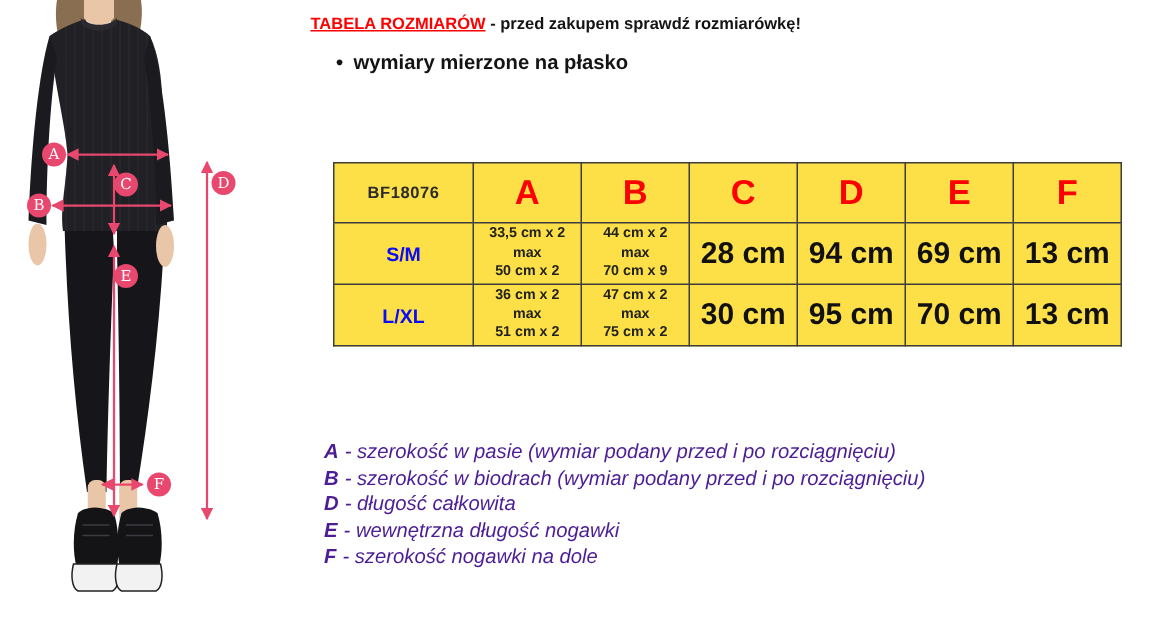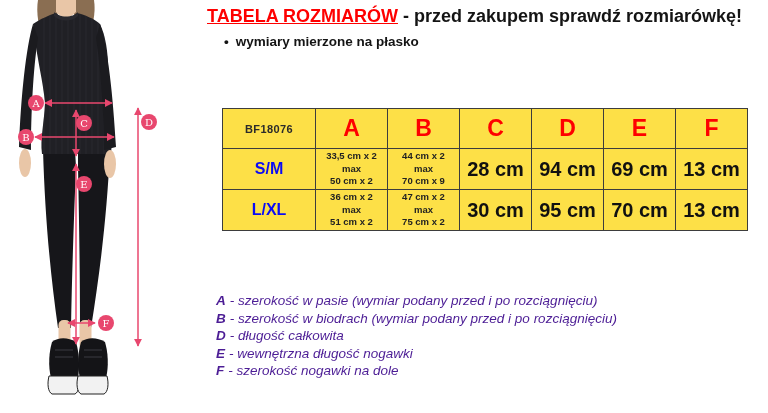--- a/index.html
+++ b/index.html
@@ -1,32 +1,32 @@
 <!DOCTYPE html>
 <html style="--accent-red: #fe0000; --size-blue: #0b0bf5; --marker-pink: #e8476e;"><head>
 <meta charset="utf-8">
 <style>
   html,body{margin:0;padding:0;background:#fff;}
   .screen{position:relative;width:768px;height:413px;background:#ffffff;overflow:hidden;
           font-family:"Liberation Sans",sans-serif;}
   .photo{position:absolute;left:0;top:0;width:210px;height:413px;}
   
   .page-header{position:absolute;left:207px;top:7px;width:556px;}
-  .title{font-size:18px;font-weight:bold;color:#141414;line-height:18px;}
+  .title{font-size:11px;font-weight:bold;color:#141414;line-height:18px;}
   .t-red{color:var(--accent-red,#fe0000);text-decoration:underline;}
   .bullets{margin:8px 0 0 0;padding:0 0 0 17px;list-style:none;font-size:13.5px;font-weight:bold;color:#141414;}
   .bullets li{line-height:18px;}
   .bullets li::before{content:"•";margin-right:7px;}
   
   .size-table{position:absolute;left:222px;top:108px;width:525px;border-collapse:collapse;table-layout:fixed;background:#fde047;}
   .size-table td{border:1px solid #3d3d3d;text-align:center;vertical-align:middle;padding:0;}
   .row-head{height:40px;} .row-size{height:41px;}
   .cell-code{font-size:11px;font-weight:bold;color:#2b2b2b;letter-spacing:.4px;}
   .cell-head{font-size:23px;font-weight:bold;color:var(--accent-red,#fe0000);}
-  .cell-size{font-size:16px;font-weight:bold;color:var(--size-blue,#0b0bf5);}
+  .cell-size{font-size:13px;font-weight:bold;color:var(--size-blue,#0b0bf5);}
   .cell-small{font-size:9.5px;font-weight:bold;color:#222;white-space:pre-line;line-height:1.3;}
   .cell-val{font-size:20px;font-weight:bold;color:#111;}
   
   .legend{position:absolute;left:216px;top:292px;font-size:13.5px;color:#4c1d95;font-style:italic;}
   .legend-row{line-height:17.5px;}
   .lg-letter{font-weight:bold;margin-right:4px;}
   
   .pk-line{stroke:var(--marker-pink,#e8476e);stroke-width:1.5;fill:none;}
   .pk-fill{fill:var(--marker-pink,#e8476e);}
   .mcircle{fill:var(--marker-pink,#e8476e);}

